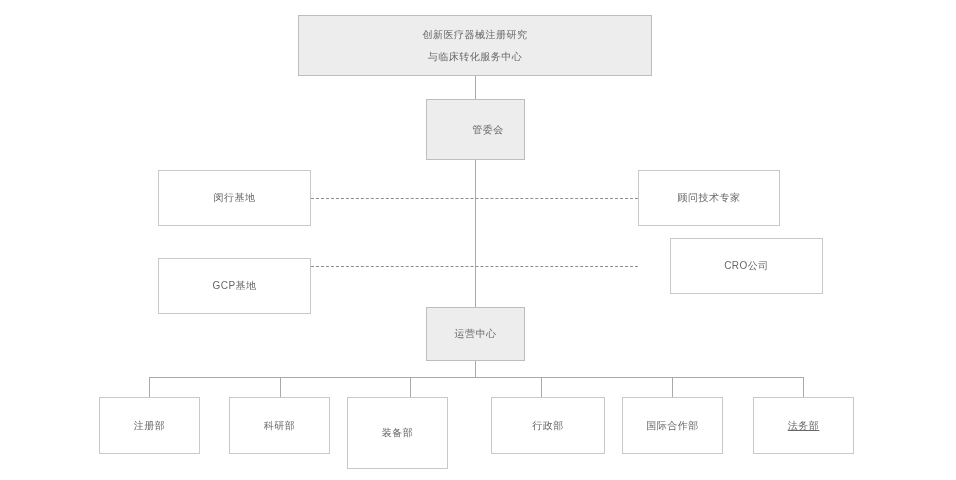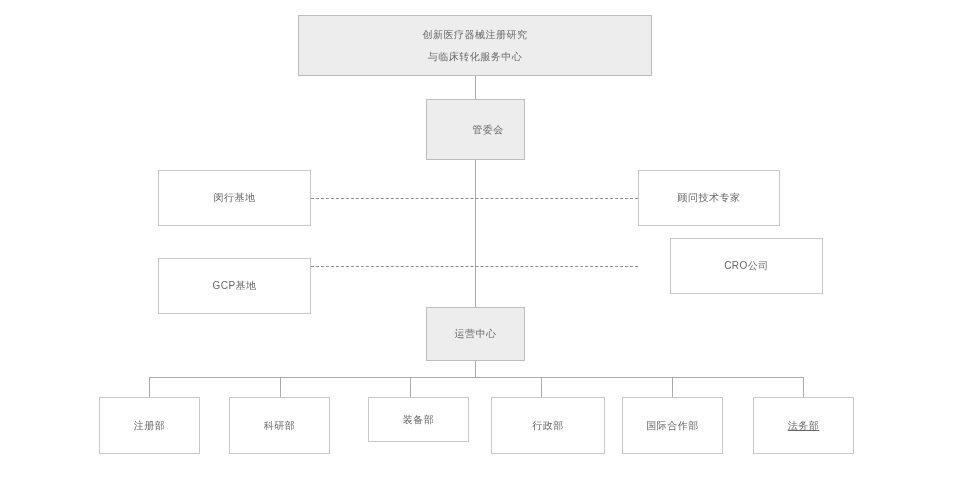--- a/index.html
+++ b/index.html
@@ -74,17 +74,17 @@
     <div class="node filled" style="left: 298px; top: 15px; width: 354px; height: 61px;">创新医疗器械注册研究
 与临床转化服务中心</div>
     <div class="node filled" style="left: 426px; top: 99px; width: 99px; height: 61px; padding-left: 25px;">管委会</div>
     <div class="node filled" style="left: 426px; top: 307px; width: 99px; height: 54px;">运营中心</div>
     <div class="node plain" style="left: 158px; top: 170px; width: 153px; height: 56px;">闵行基地</div>
     <div class="node plain" style="left: 638px; top: 170px; width: 142px; height: 56px;">顾问技术专家</div>
     <div class="node plain" style="left: 158px; top: 238px; width: 153px; height: 56px; margin-top: 20px;">GCP基地</div>
     <div class="node plain" style="left: 638px; top: 238px; width: 153px; height: 56px; margin-left: 32px;">CRO公司</div>
     <div class="node plain" style="left: 99px; top: 397px; width: 101px; height: 57px;">注册部</div>
     <div class="node plain" style="left: 229px; top: 397px; width: 101px; height: 57px;">科研部</div>
-    <div class="node plain" style="left: 368px; top: 397px; width: 101px; height: 45px;">装备部</div>
+    <div class="node plain" style="left: 347px; top: 397px; width: 101px; height: 72px;">装备部</div>
     <div class="node plain" style="left: 491px; top: 397px; width: 114px; height: 57px;">行政部</div>
     <div class="node plain" style="left: 622px; top: 397px; width: 101px; height: 57px;">国际合作部</div>
     <div class="node plain" style="left: 753px; top: 397px; width: 101px; height: 57px; text-decoration: underline;">法务部</div>
   </div>
 
 </body></html>

